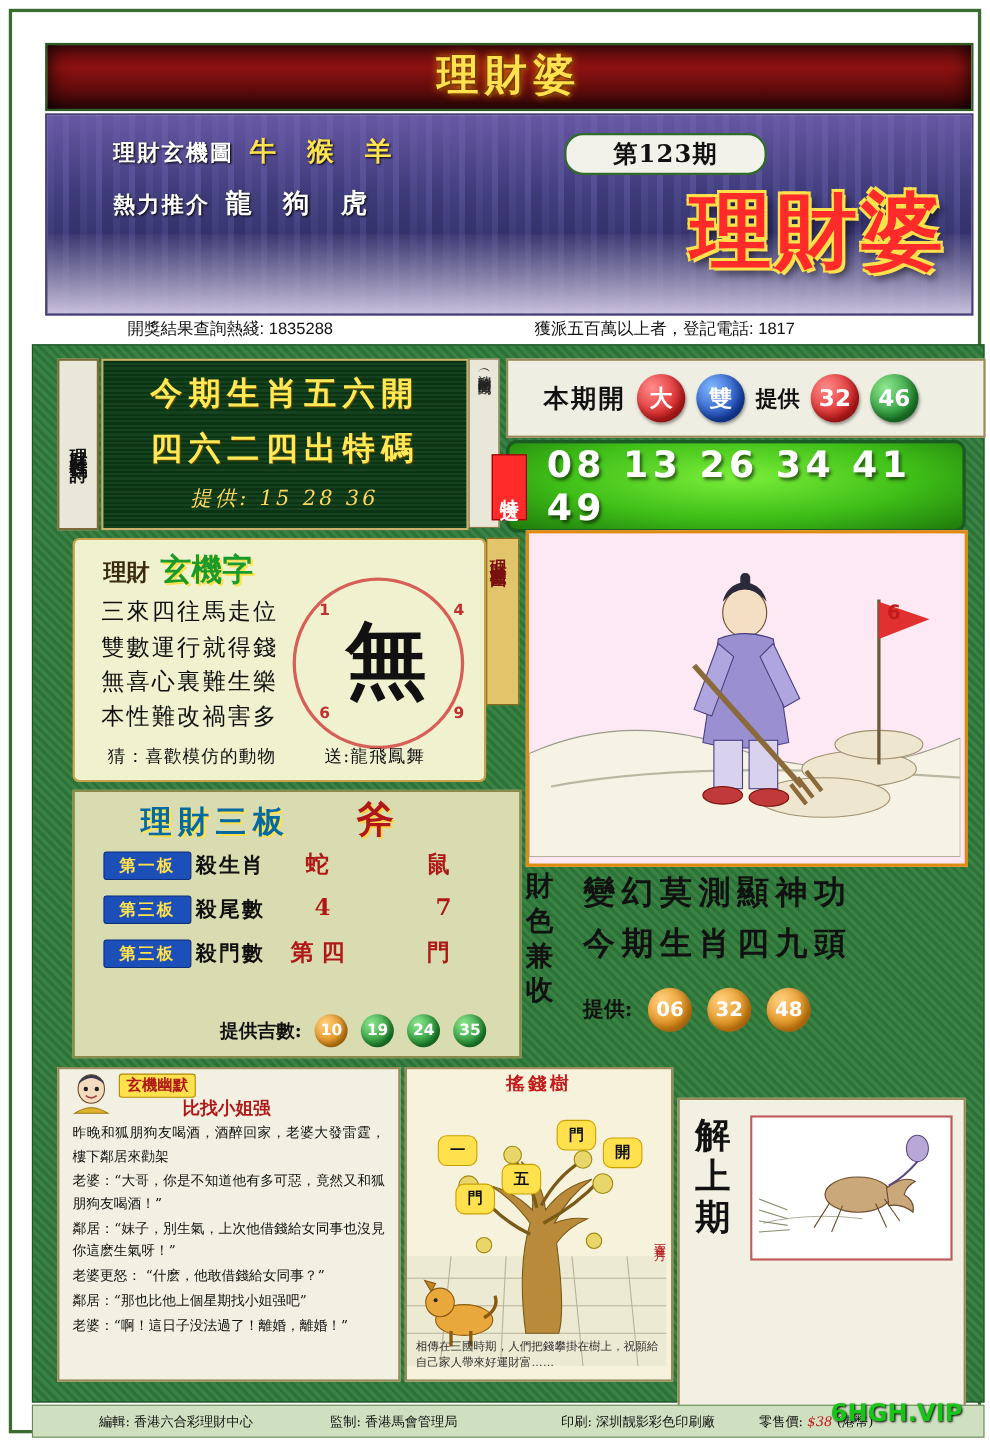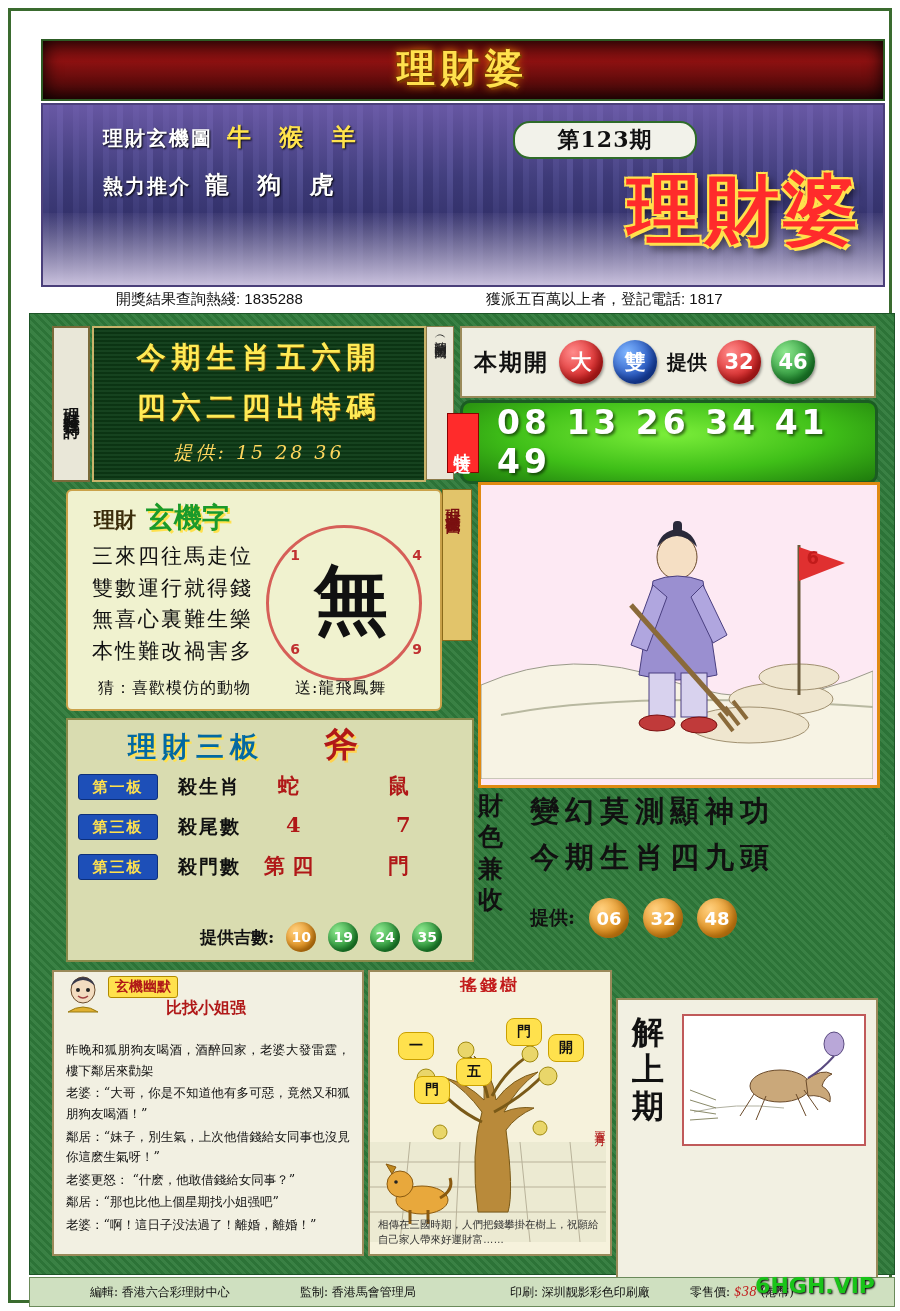--- a/index.html
+++ b/index.html
@@ -60,21 +60,21 @@
      border:2px solid #c9b36a;text-align:center;}
   .poem .p1,.poem .p2{font-family:"DejaVu Serif","Liberation Serif",serif;font-weight:bold;font-size:29px;color:#ffea55;
      letter-spacing:6px;text-shadow:1px 1px 0 #6b4a00;margin-top:10px;}
   .poem .p3{font-family:"DejaVu Serif","Liberation Serif",serif;font-style:italic;font-size:19px;color:#ffd75e;margin-top:12px;letter-spacing:3px;}
   .scratch{position:absolute;left:396px;top:12px;width:26px;height:152px;background:#e9e7d8;border:1px solid #8a7a4a;}
   .scratch span{writing-mode:vertical-rl;display:block;margin:4px auto;font-size:12px;color:#222;
      font-family:"DejaVu Serif","Liberation Serif",serif;letter-spacing:1px;}
 
   
   .resbox{position:absolute;left:430px;top:12px;width:412px;height:68px;background:#efeee2;border:2px solid #9a8a5a;
-     display:flex;align-items:center;}
+     display:flex;align-items:center;padding-left:20px;}
   .resbox .lab{font-family:"DejaVu Serif","Liberation Serif",serif;font-weight:bold;font-size:23px;color:#111;margin-left:12px;letter-spacing:2px;}
   .ball{width:44px;height:44px;border-radius:50%;display:flex;align-items:center;justify-content:center;
      font-family:"DejaVu Sans","Liberation Sans",sans-serif;font-weight:bold;font-size:21px;color:#fff;margin-left:10px;
      box-shadow:inset -4px -5px 8px rgba(0,0,0,.35), 1px 2px 3px rgba(0,0,0,.4);}
   .ball.red{background:radial-gradient(circle at 32% 28%,#ff8b8b,#d81f1f 70%);}
   .ball.blue{background:radial-gradient(circle at 32% 28%,#7fb6ff,#1948b8 70%);}
   .ball.green{background:radial-gradient(circle at 32% 28%,#8ee78e,#1f8f2f 70%);}
   .resbox .mid{font-family:"DejaVu Serif","Liberation Serif",serif;font-weight:bold;font-size:20px;color:#111;margin-left:10px;line-height:1.05;}
 
   .special{position:absolute;left:430px;top:86px;width:412px;height:78px;border:3px solid #1b5c23;border-radius:10px;
@@ -108,21 +108,21 @@
   .picbox{position:absolute;left:448px;top:168px;width:396px;height:300px;background:#fde7f2;border:3px solid #e08a12;}
   .picbox .num{position:absolute;right:58px;top:62px;color:#c21b1b;font-weight:bold;font-size:18px;
      font-family:"DejaVu Sans","Liberation Sans",sans-serif;}
 
   
   .three{position:absolute;left:36px;top:404px;width:404px;height:240px;background:#d9dcb0;border:2px solid #8a8a4a;}
   .three .t1{position:absolute;left:60px;top:8px;font-family:"DejaVu Serif","Liberation Serif",serif;font-weight:bold;font-size:28px;
      color:#0369a1;text-shadow:2px 2px 0 #ffe14d;letter-spacing:6px;}
   .three .axe{position:absolute;left:256px;top:2px;font-family:"DejaVu Serif","Liberation Serif",serif;font-weight:bold;font-size:34px;color:#b01818;
      text-shadow:2px 2px 0 #ffd24d;}
-  .rowlab{position:absolute;left:10px;width:78px;height:24px;background:#1d4fb8;border:1px solid #0d2f7a;border-radius:3px;
+  .rowlab{position:absolute;left:26px;width:78px;height:24px;background:#1d4fb8;border:1px solid #0d2f7a;border-radius:3px;
      color:#ffe14d;font-family:"DejaVu Serif","Liberation Serif",serif;font-weight:bold;font-size:15px;display:flex;align-items:center;justify-content:center;letter-spacing:2px;}
   .rowtxt{position:absolute;left:110px;font-family:"DejaVu Serif","Liberation Serif",serif;font-weight:bold;font-size:19px;color:#111;letter-spacing:2px;}
   .rowv1{position:absolute;left:210px;font-family:"DejaVu Serif","Liberation Serif",serif;font-weight:bold;font-size:21px;color:#b01818;}
   .rowv2{position:absolute;left:320px;font-family:"DejaVu Serif","Liberation Serif",serif;font-weight:bold;font-size:21px;color:#b01818;}
   .lucky{position:absolute;left:132px;bottom:8px;display:flex;align-items:center;}
   .lucky .lk{font-family:"DejaVu Serif","Liberation Serif",serif;font-weight:bold;font-size:17px;color:#111;}
   .sball{width:30px;height:30px;border-radius:50%;display:flex;align-items:center;justify-content:center;margin-left:12px;
      font-family:"DejaVu Sans","Liberation Sans",sans-serif;font-weight:bold;font-size:14px;color:#fff;
      box-shadow:inset -3px -3px 6px rgba(0,0,0,.35);}
 
@@ -138,21 +138,21 @@
   .rpoem .prov .b{width:40px;height:40px;border-radius:50%;margin-left:14px;display:flex;align-items:center;justify-content:center;
      font-family:"DejaVu Sans","Liberation Sans",sans-serif;font-weight:bold;font-size:18px;color:#fff;
      background:radial-gradient(circle at 32% 28%,#ffd07f,#e08a12 70%);box-shadow:inset -4px -4px 8px rgba(0,0,0,.3);}
 
   
   .joke{position:absolute;left:22px;top:656px;width:308px;height:282px;background:#f2f0e2;border:2px solid #9a8a5a;}
   .joke .tagh{position:absolute;left:54px;top:4px;background:#ffe14d;border:1px solid #b08a00;border-radius:3px;padding:1px 6px;
      font-family:"DejaVu Serif","Liberation Serif",serif;font-weight:bold;font-size:14px;color:#b01818;}
   .joke .tt{position:absolute;left:112px;top:26px;font-family:"DejaVu Serif","Liberation Serif",serif;font-weight:bold;font-size:16px;color:#b01818;}
   .joke .txt{position:absolute;left:12px;top:48px;width:284px;font-family:"DejaVu Serif","Liberation Serif",serif;font-size:12.5px;
-     color:#111;line-height:1.65;text-align:justify;margin-top:20px;}
+     color:#111;line-height:1.65;text-align:justify;}
   .joke .txt p{margin:0 0 2px 0;}
 
   .tree{position:absolute;left:338px;top:656px;width:240px;height:282px;background:#f6f2dc;border:2px solid #9a8a5a;overflow:hidden;}
   .tree .tt{position:absolute;left:0;top:2px;width:240px;text-align:center;font-family:"DejaVu Serif","Liberation Serif",serif;
      font-weight:bold;font-size:17px;color:#c21b1b;letter-spacing:3px;}
   .tree .cap{position:absolute;left:8px;bottom:6px;width:224px;font-family:Liberation Sans, sans-serif;font-size:10.5px;color:#333;line-height:1.5;}
   .tree .lbl{position:absolute;width:34px;height:26px;border-radius:8px;background:#ffe14d;border:1px solid #caa000;
      display:flex;align-items:center;justify-content:center;font-family:"DejaVu Serif","Liberation Serif",serif;font-weight:bold;font-size:14px;color:#111;}
   .tree .side{position:absolute;right:4px;top:150px;writing-mode:vertical-rl;font-family:"DejaVu Serif","Liberation Serif",serif;
      font-size:11px;color:#b01818;letter-spacing:2px;}

